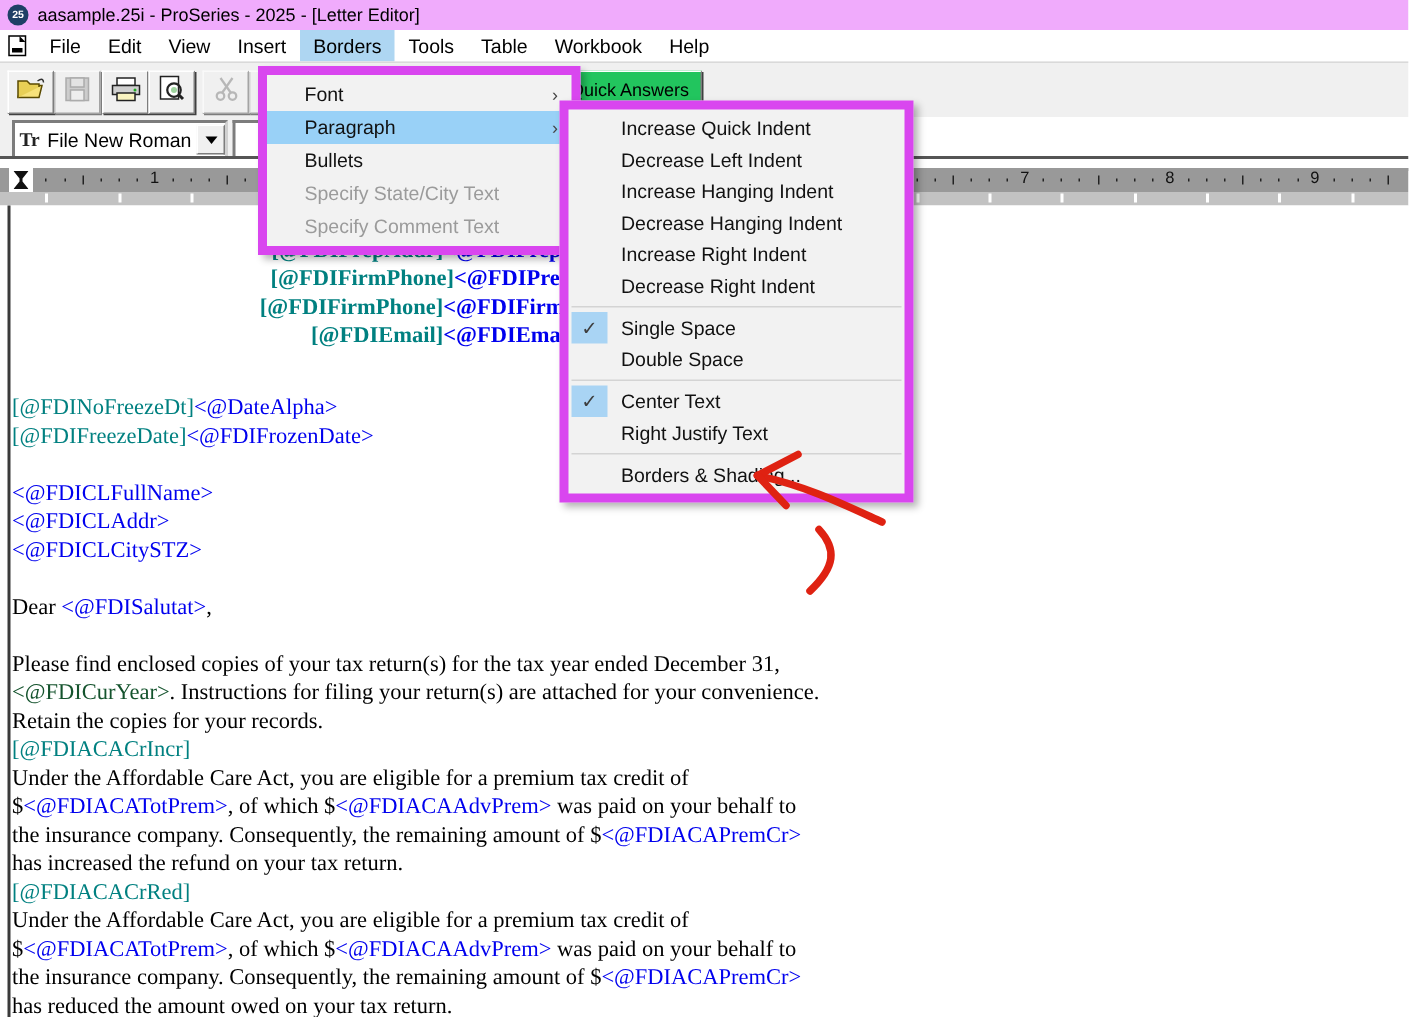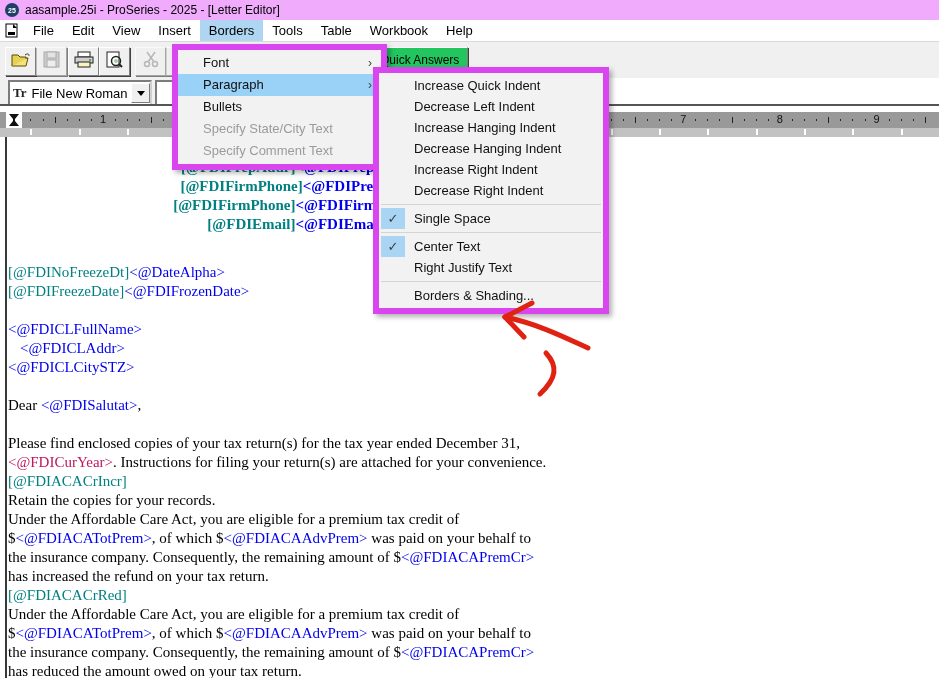--- a/index.html
+++ b/index.html
@@ -279,29 +279,29 @@
       <div class="dline center bold"><span style="color: rgb(0, 128, 128);">[@FDIFirmName]</span><span style="color: rgb(0, 0, 238);">&lt;@FDIFirmName&gt;</span></div>
       <div class="dline center bold"><span style="color: rgb(0, 128, 128);">[@FDIPrepAddr]</span><span style="color: rgb(0, 0, 238);">&lt;@FDIPrepAddr&gt;</span></div>
       <div class="dline center bold"><span style="color: rgb(0, 128, 128);">[@FDIFirmPhone]</span><span style="color: rgb(0, 0, 238);">&lt;@FDIPrepCity&gt;</span></div>
       <div class="dline center bold"><span style="color: rgb(0, 128, 128);">[@FDIFirmPhone]</span><span style="color: rgb(0, 0, 238);">&lt;@FDIFirmPhone&gt;</span></div>
       <div class="dline center bold"><span style="color: rgb(0, 128, 128);">[@FDIEmail]</span><span style="color: rgb(0, 0, 238);">&lt;@FDIEmail&gt;</span></div>
       <div class="dline"></div>
       <div class="dline" style="margin-top: 10px;"><span style="color: rgb(0, 128, 128);">[@FDINoFreezeDt]</span><span style="color: rgb(0, 0, 238);">&lt;@DateAlpha&gt;</span></div>
       <div class="dline"><span style="color: rgb(0, 128, 128);">[@FDIFreezeDate]</span><span style="color: rgb(0, 0, 238);">&lt;@FDIFrozenDate&gt;</span></div>
       <div class="dline"></div>
       <div class="dline"><span style="color: rgb(0, 0, 238);">&lt;@FDICLFullName&gt;</span></div>
-      <div class="dline"><span style="color: rgb(0, 0, 238); padding-left: 12px;">&lt;@FDICLAddr&gt;</span></div>
+      <div class="dline"><span style="color: rgb(0, 0, 238);">&lt;@FDICLAddr&gt;</span></div>
       <div class="dline"><span style="color: rgb(0, 0, 238);">&lt;@FDICLCitySTZ&gt;</span></div>
       <div class="dline"></div>
       <div class="dline"><span style="color: rgb(0, 0, 0);">Dear </span><span style="color: rgb(0, 0, 238);">&lt;@FDISalutat&gt;</span><span style="color: rgb(0, 0, 0);">,</span></div>
       <div class="dline"></div>
       <div class="dline"><span style="color: rgb(0, 0, 0);">Please find enclosed copies of your tax return(s) for the tax year ended December 31,</span></div>
-      <div class="dline"><span style="color: #be185d;">&lt;@FDICurYear&gt;</span><span style="color: rgb(0, 0, 0);">. Instructions for filing your return(s) are attached for your convenience.</span></div>
+      <div class="dline"><span style="color: #14532d;">&lt;@FDICurYear&gt;</span><span style="color: rgb(0, 0, 0);">. Instructions for filing your return(s) are attached for your convenience.</span></div>
+      <div class="dline"><span style="color: rgb(0, 0, 0);">Retain the copies for your records.</span></div>
       <div class="dline"><span style="color: rgb(0, 128, 128);">[@FDIACACrIncr]</span></div>
-      <div class="dline"><span style="color: rgb(0, 0, 0);">Retain the copies for your records.</span></div>
       <div class="dline"><span style="color: rgb(0, 0, 0);">Under the Affordable Care Act, you are eligible for a premium tax credit of</span></div>
       <div class="dline"><span style="color: rgb(0, 0, 0);">$</span><span style="color: rgb(0, 0, 238);">&lt;@FDIACATotPrem&gt;</span><span style="color: rgb(0, 0, 0);">, of which $</span><span style="color: rgb(0, 0, 238);">&lt;@FDIACAAdvPrem&gt;</span><span style="color: rgb(0, 0, 0);"> was paid on your behalf to</span></div>
       <div class="dline"><span style="color: rgb(0, 0, 0);">the insurance company. Consequently, the remaining amount of $</span><span style="color: rgb(0, 0, 238);">&lt;@FDIACAPremCr&gt;</span></div>
       <div class="dline"><span style="color: rgb(0, 0, 0);">has increased the refund on your tax return.</span></div>
       <div class="dline"><span style="color: rgb(0, 128, 128);">[@FDIACACrRed]</span></div>
       <div class="dline"><span style="color: rgb(0, 0, 0);">Under the Affordable Care Act, you are eligible for a premium tax credit of</span></div>
       <div class="dline"><span style="color: rgb(0, 0, 0);">$</span><span style="color: rgb(0, 0, 238);">&lt;@FDIACATotPrem&gt;</span><span style="color: rgb(0, 0, 0);">, of which $</span><span style="color: rgb(0, 0, 238);">&lt;@FDIACAAdvPrem&gt;</span><span style="color: rgb(0, 0, 0);"> was paid on your behalf to</span></div>
       <div class="dline"><span style="color: rgb(0, 0, 0);">the insurance company. Consequently, the remaining amount of $</span><span style="color: rgb(0, 0, 238);">&lt;@FDIACAPremCr&gt;</span></div>
       <div class="dline"><span style="color: rgb(0, 0, 0);">has reduced the amount owed on your tax return.</span></div>
     </div>
@@ -317,20 +317,21 @@
 
 <div class="popup" id="para-menu">
     <div class="sub-item"><span>Increase Quick Indent</span></div>
     <div class="sub-item"><span>Decrease Left Indent</span></div>
     <div class="sub-item"><span>Increase Hanging Indent</span></div>
     <div class="sub-item"><span>Decrease Hanging Indent</span></div>
     <div class="sub-item"><span>Increase Right Indent</span></div>
     <div class="sub-item"><span>Decrease Right Indent</span></div>
     <div class="menu-sep"></div>
     <div class="sub-item"><div class="check-box">✓</div><span>Single Space</span></div>
+    <div class="sub-item"><span>Double Space</span></div>
     <div class="menu-sep"></div>
     <div class="sub-item"><div class="check-box">✓</div><span>Center Text</span></div>
     <div class="sub-item"><span>Right Justify Text</span></div>
     <div class="menu-sep"></div>
     <div class="sub-item"><span>Borders &amp; Shading...</span></div>
   </div>
 
 <svg id="anno" viewBox="0 0 939 678">
   <g fill="none" stroke-linecap="round" stroke-linejoin="round">
     <path id="a1" d="M505,317 C538,324 564,337 588,348" stroke-width="5" stroke="#df2212"></path>

